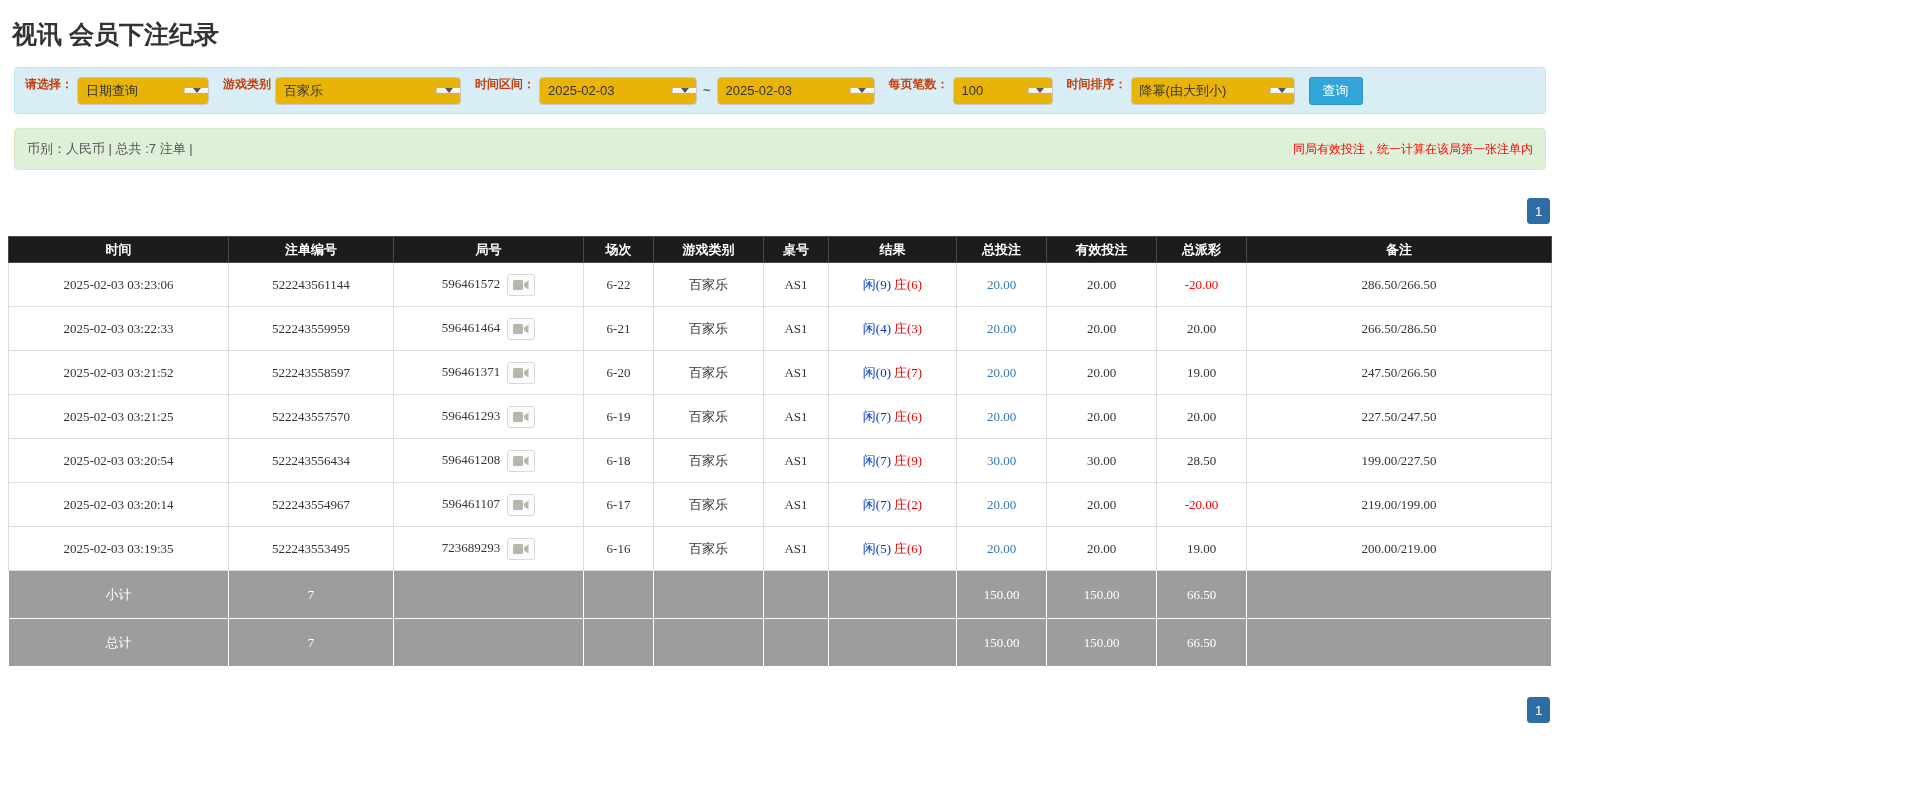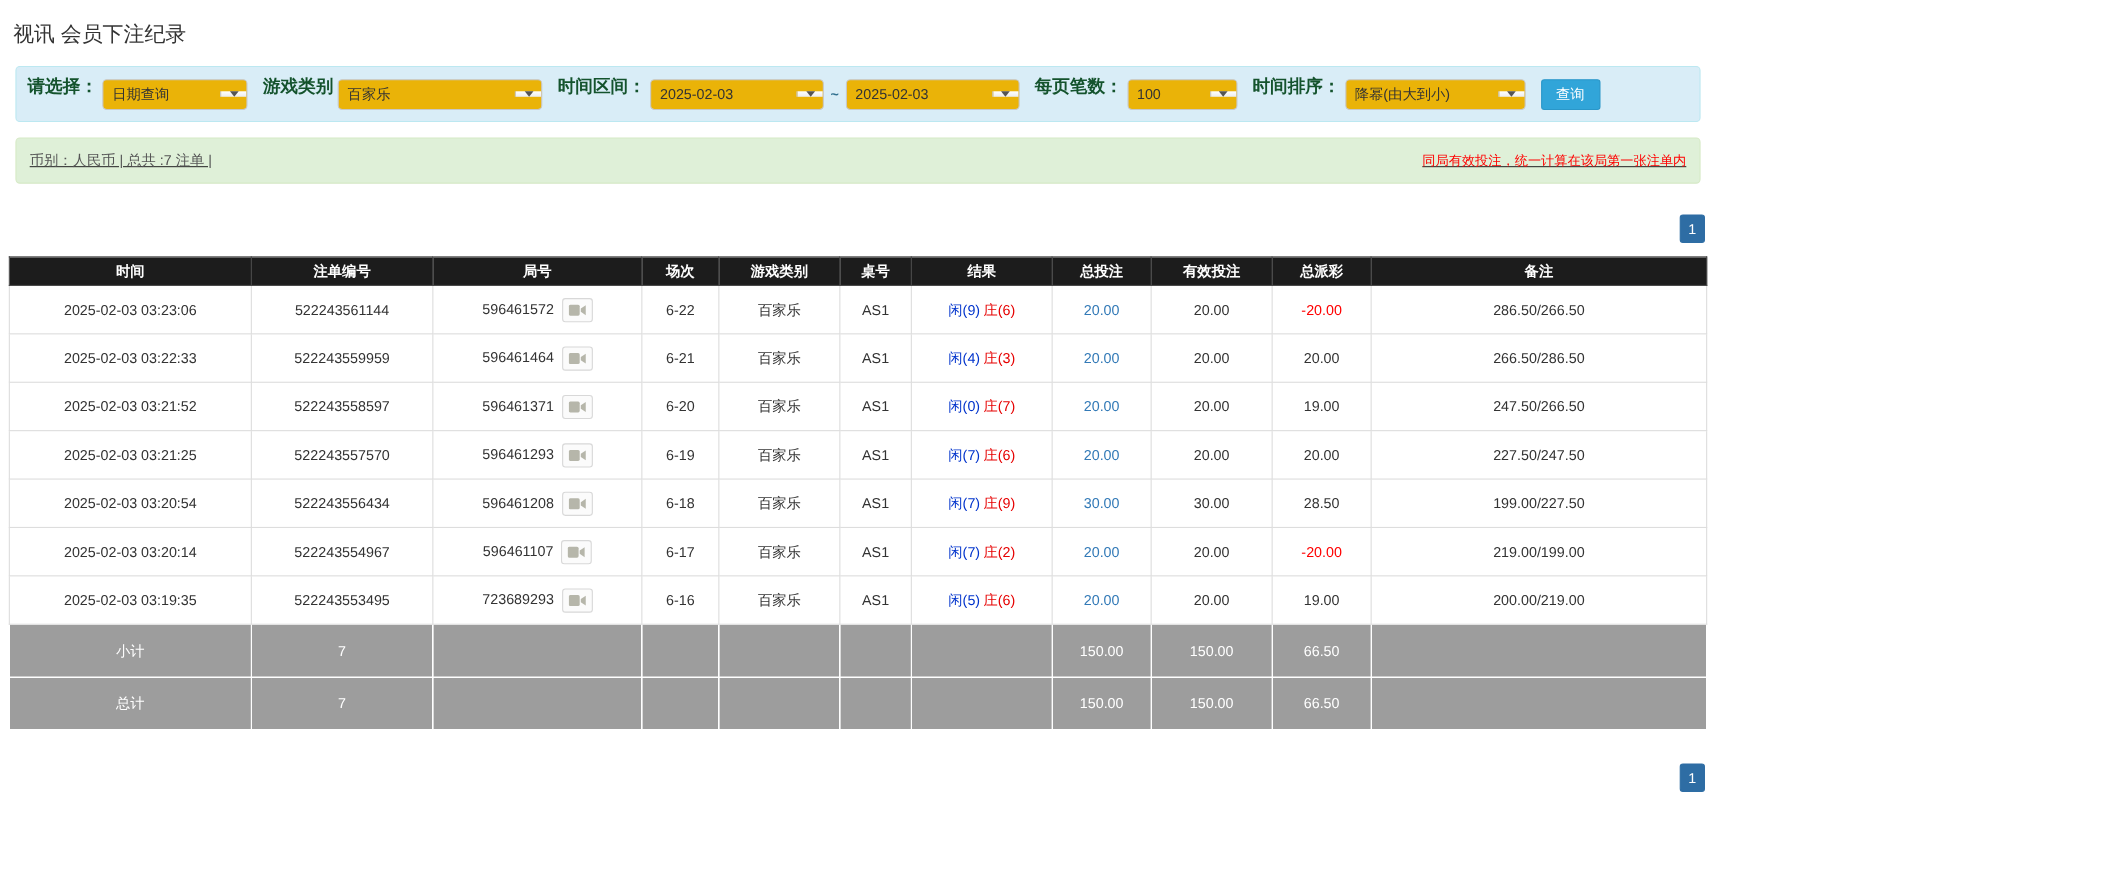--- a/index.html
+++ b/index.html
@@ -5,41 +5,41 @@
   * { box-sizing: border-box; margin: 0; padding: 0; }
   html, body { background: #fff; }
   body {
     font-family: "Liberation Sans", "DejaVu Sans", sans-serif;
     color: #333;
     font-size: 13px;
   }
   .container { width: 1560px; padding: 10px 8px; }
 
   .page-title {
-    font-size: 19px;
+    font-size: 25px;
     color: #333;
     padding: 8px 4px 16px;
-    font-weight: 400;
+    font-weight: 700;
   }
 
   
   .filter-bar {
     margin: 0 6px 14px;
     background: #d9edf7;
     border: 1px solid #bce8f1;
     border-radius: 4px;
     padding: 8px 10px;
     display: flex;
     align-items: center;
     white-space: nowrap;
   }
   .flabel {
-    color: #14532d;
+    color: #c2410c;
     font-weight: bold;
-    font-size: 16px;
+    font-size: 12px;
     margin: 0 4px 12px 14px;
   }
   .flabel.first { margin-left: 0; }
   .combo {
     display: inline-flex;
     align-items: center;
     height: 28px;
     background: #eab308;
     border: 1px solid #c8c8c8;
     border-radius: 4px;
@@ -88,21 +88,20 @@
   
   .summary-bar {
     margin: 0 6px;
     background: #dff0d8;
     border: 1px solid #d6e9c6;
     border-radius: 4px;
     padding: 11px 12px;
     display: flex;
     justify-content: space-between;
     align-items: center;
-    text-decoration: underline;
   }
   .sum-left { color: #555; font-size: 13px; }
   .sum-right { color: #f00; font-size: 12px; }
 
   
   .pager { display: flex; justify-content: flex-end; margin: 28px 2px 12px; }
   .pager.bottom { margin: 30px 2px 10px; }
   .page-btn {
     min-width: 23px;
     height: 26px;
@@ -117,20 +116,21 @@
     justify-content: center;
     cursor: pointer;
   }
 
   
   table {
     width: 100%;
     border-collapse: collapse;
     table-layout: fixed;
     font-size: 13px;
+    font-family: Liberation Serif, serif;
   }
   thead th {
     background: #1c1c1c;
     color: #fff;
     font-weight: bold;
     height: 26px;
     padding: 3px 4px;
     border: 1px solid #4a4a4a;
     text-align: center;
   }

